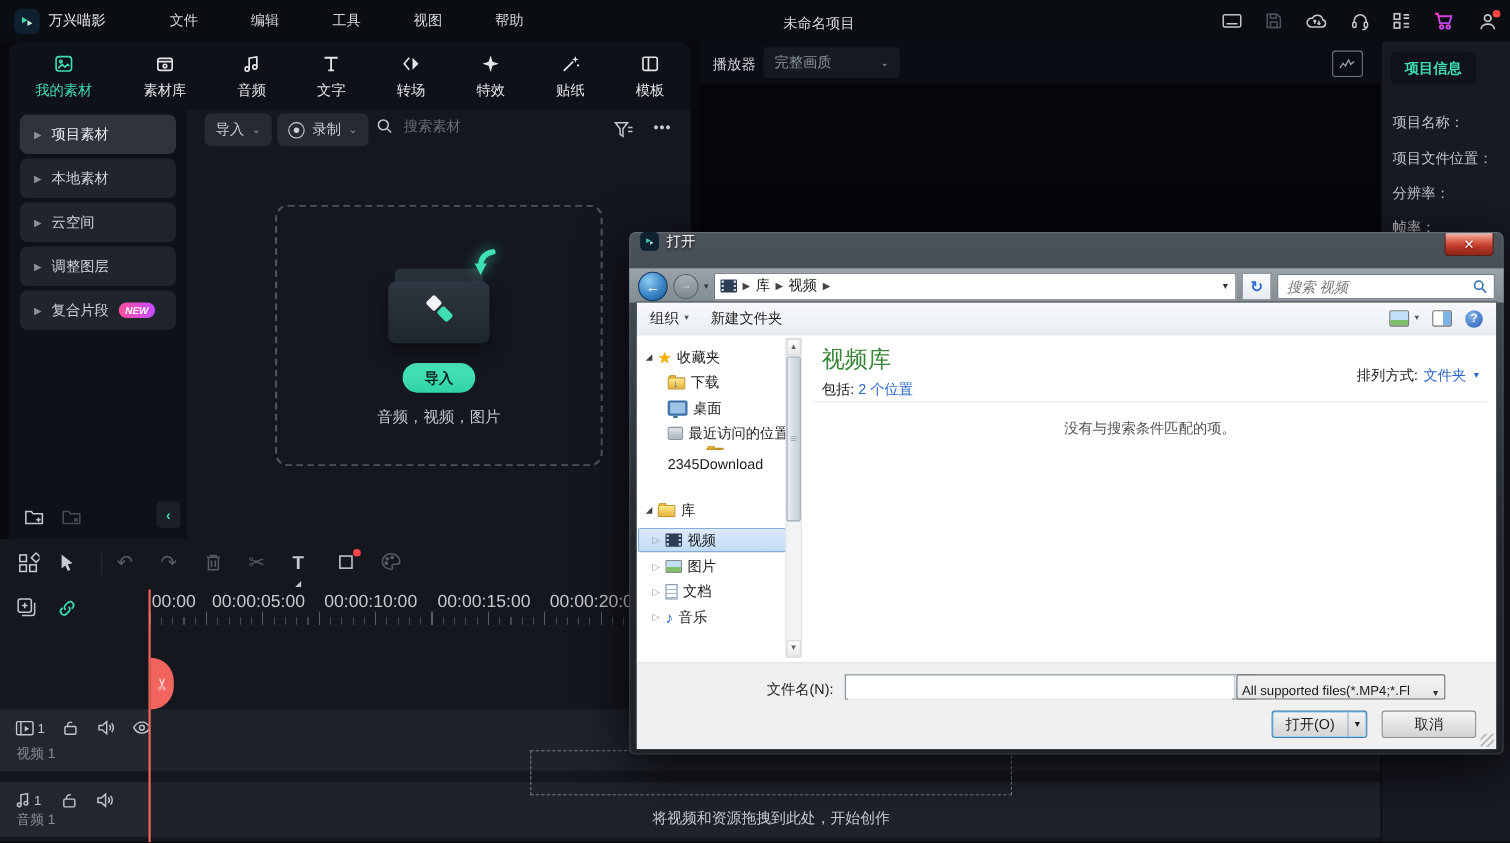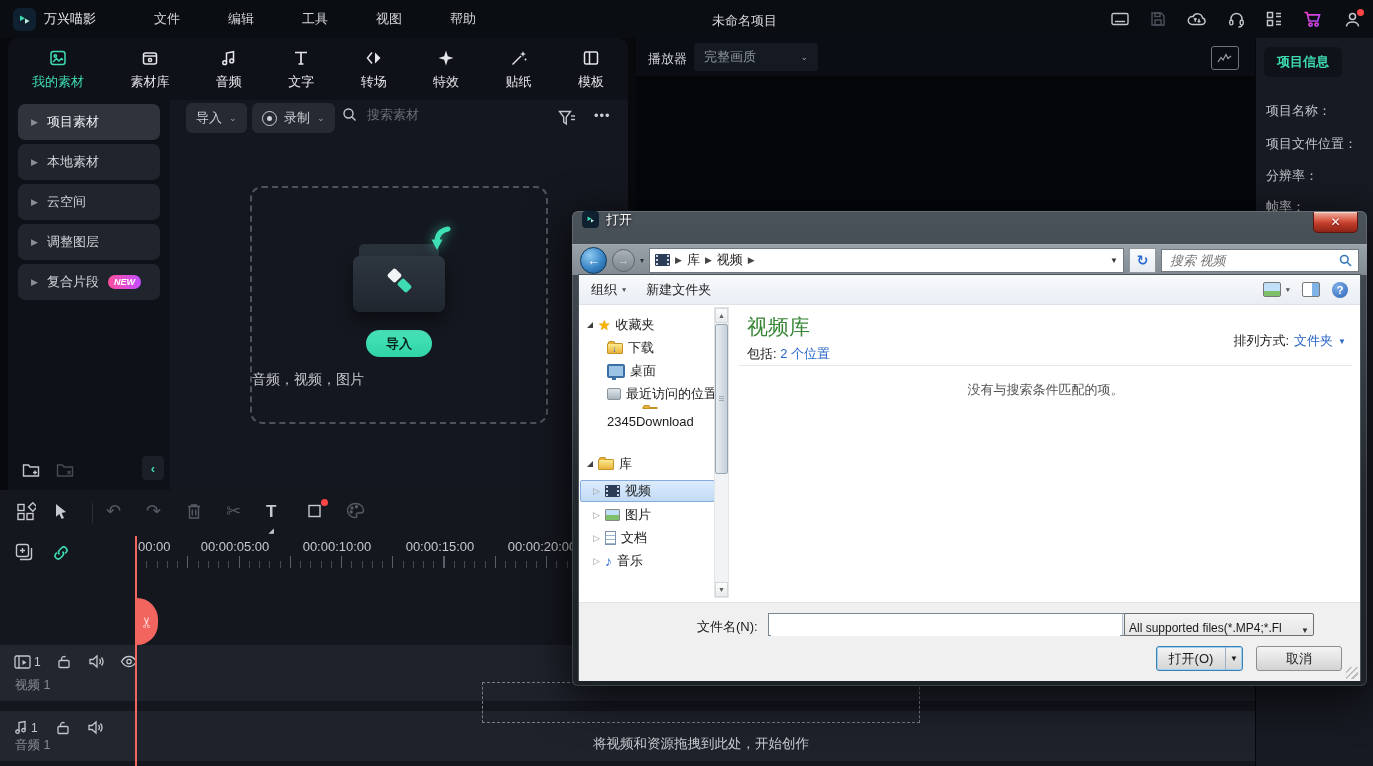--- a/index.html
+++ b/index.html
@@ -53,21 +53,21 @@
   .importzone{position:absolute;left:80px;top:86px;width:298px;height:238px;border:2px dashed #4d535c;border-radius:12px;box-sizing:border-box;}
   .folder-art{position:relative;width:96px;height:76px;margin:52px auto 0;}
   .fa-back{position:absolute;left:8px;top:4px;width:80px;height:26px;background:#29313b;border-radius:5px;}
   .fa-front{position:absolute;left:2px;top:16px;width:92px;height:56px;border-radius:7px;
             background:linear-gradient(180deg,#2e3641,#20262e);box-shadow:0 8px 16px rgba(0,0,0,.45);}
   .fa-d1{position:absolute;left:38px;top:30px;width:11px;height:11px;background:#f2f5f5;transform:rotate(45deg);border-radius:2px;}
   .fa-d2{position:absolute;left:47px;top:41px;width:13px;height:9px;background:#3fdcb4;transform:rotate(45deg);border-radius:2px;}
   .fa-arrow{position:absolute;right:-6px;top:-14px;filter:drop-shadow(0 0 6px rgba(63,220,180,.7));}
   .import-btn{width:66px;height:27px;margin:14px auto 0;border-radius:14px;background:linear-gradient(180deg,#49e4ba,#2fd3a6);
               color:#07241c;font-size:13px;font-weight:bold;display:grid;place-items:center;}
-  .import-hint{margin-top:14px;text-align:left;color:#c4c7cb;font-size:14px;}
+  .import-hint{margin-top:14px;text-align:center;color:#c4c7cb;font-size:14px;}
 
   
   #player{position:absolute;left:636px;top:38px;width:619px;height:452px;background:#0a0d13;}
   .p-bar{position:absolute;left:0;top:0;width:100%;height:38px;}
   .p-label{position:absolute;left:12px;top:12px;font-size:13px;color:#cdd0d5;}
   .p-quality{position:absolute;left:58px;top:5px;width:124px;height:28px;background:#151a22;border-radius:4px;
              display:flex;align-items:center;justify-content:space-between;padding:0 10px;box-sizing:border-box;
              font-size:13px;color:#8d939c;}
   .p-chart{position:absolute;right:16px;top:8px;width:26px;height:22px;border:1px solid #6f757e;border-radius:3px;
            display:grid;place-items:center;}
@@ -79,21 +79,21 @@
           display:grid;place-items:center;font-size:13px;font-weight:bold;color:#3fdcb4;}
   .pi-field{position:absolute;left:10px;font-size:13px;color:#c0c3c9;white-space:nowrap;}
 
   
   #timeline{position:absolute;left:0;top:490px;width:1255px;height:276px;background:#14171e;}
   .tl-ic{position:absolute;top:12px;display:grid;place-items:center;color:#c6c9ce;}
   .tl-ic.dim{color:#565b63;}
   .tl-divider{position:absolute;left:92px;top:13px;width:1px;height:20px;background:#2a2e36;}
   .glyph-ic{font-size:18px;line-height:1;}
   .ruler{position:absolute;left:136px;top:46px;width:1119px;height:34px;}
-  .ruler .lab{position:absolute;top:3px;font-size:13px;color:#c6c9cc;transform:translateX(-50%);white-space:nowrap;}
+  .ruler .lab{position:absolute;top:3px;font-size:16px;color:#c6c9cc;transform:translateX(-50%);white-space:nowrap;}
   .ruler .lab.first{transform:none;}
   .ticks-small{position:absolute;left:0;right:0;bottom:2px;height:7px;
      background:repeating-linear-gradient(90deg,#444a53 0 1px,transparent 1px 10.25px);}
   .ticks-big{position:absolute;left:0;right:0;bottom:2px;height:12px;
      background:repeating-linear-gradient(90deg,#5a606a 0 1px,transparent 1px 51.25px);}
   .hd{position:absolute;left:0;width:136px;background:#22262f;}
   .lane{position:absolute;left:136px;width:1119px;background:#1e222b;}
   .trk-ics{position:absolute;left:14px;top:9px;display:flex;align-items:center;gap:0;color:#c3c6cb;}
   .trk-num{font-size:12px;color:#c3c6cb;margin-left:3px;}
   .trk-label{position:absolute;left:15px;bottom:7px;font-size:12.5px;color:#878c94;}

